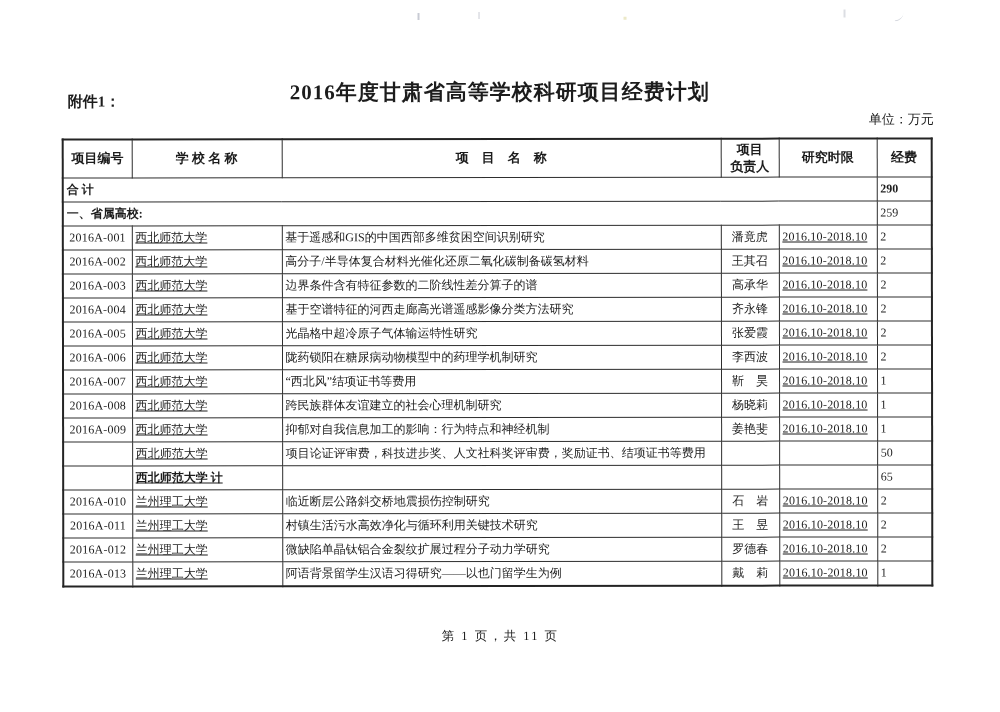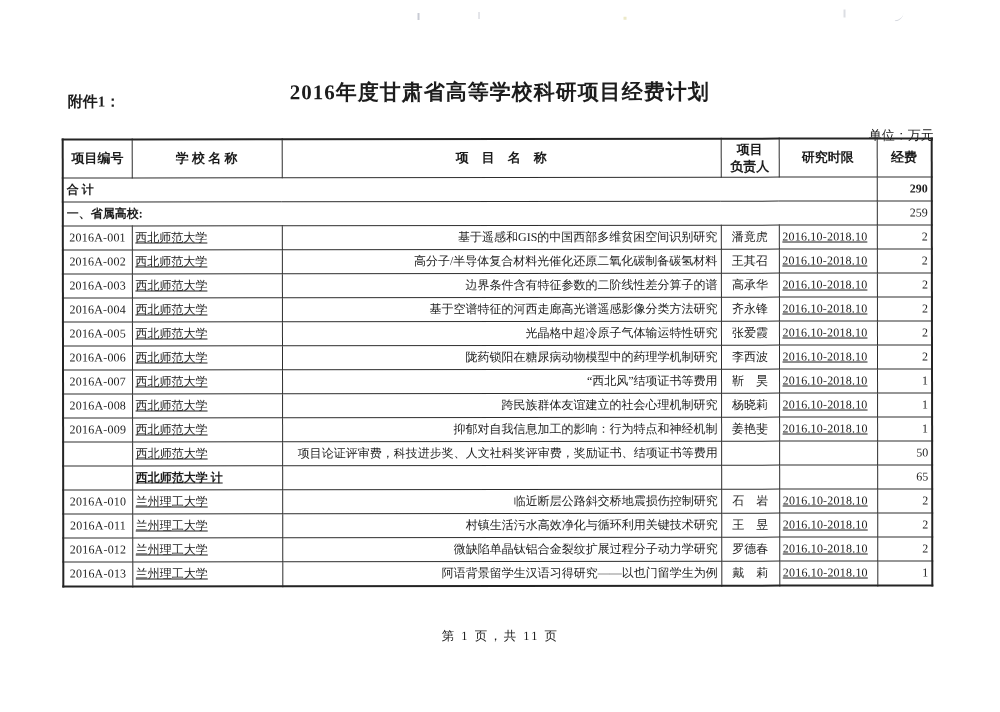--- a/index.html
+++ b/index.html
@@ -18,21 +18,21 @@
   .attachment {
     position:absolute; left:68px; top:48px;
     font-size:15px; font-weight:bold;margin-top:44px;
   }
   .title {
     position:absolute; left:0; right:0; top:78px;
     text-align:center; font-size:21px; font-weight:bold;
     letter-spacing:1px;
   }
   .unit {
-    position:absolute; right:66px; top:127px;
+    position:absolute; right:66px; top:111px;
     font-size:13px;
   }
   table.sheet {
     position:absolute; left:62px; top:138px;
     width:869px; border-collapse:collapse; table-layout:fixed;
     border:2px solid #242424;
   }
   table.sheet th, table.sheet td {
     border:1px solid #2e2e2e;
     padding:0 3px;
@@ -40,24 +40,24 @@
     font-size:12px; line-height:1.25;
   }
   table.sheet th {
     height:37px; font-weight:bold; font-size:13px;
     text-align:center; padding:0 1px;
   }
   .th-leader { white-space:pre-line !important; line-height:1.15; }
   tr.row td { height:23px; }
   td.c-code   { text-align:center; font-size:11.5px; letter-spacing:.2px; }
   td.c-school { text-align:left; padding-left:5px;text-decoration:underline; }
-  td.c-proj   { text-align:right; padding-left:6px; }
+  td.c-proj   { text-align:left; padding-left:6px; }
   td.c-leader { text-align:center;border-radius:6px; }
   td.c-period { text-align:left; font-size:11.5px; letter-spacing:.2px;text-decoration:underline; }
-  td.c-fee    { text-align:right; padding-right:8px;margin-top:34px; }
+  td.c-fee    { padding-right:8px;margin-top:34px; }
   td.lbl      { text-align:left; padding-left:6px; font-weight:bold; font-size:12.5px; }
   td.bold     { font-weight:bold; }
   .footer {
     position:absolute; left:0; right:0; top:628px;
     text-align:center; font-size:12.5px; letter-spacing:2px;
   }
   
   .speck { position:absolute; background:#9aa0b0; opacity:.55; }
   .sp1 { left:418px; top:13px; width:2px; height:7px; }
   .sp2 { left:479px; top:12px; width:1px; height:7px; }

